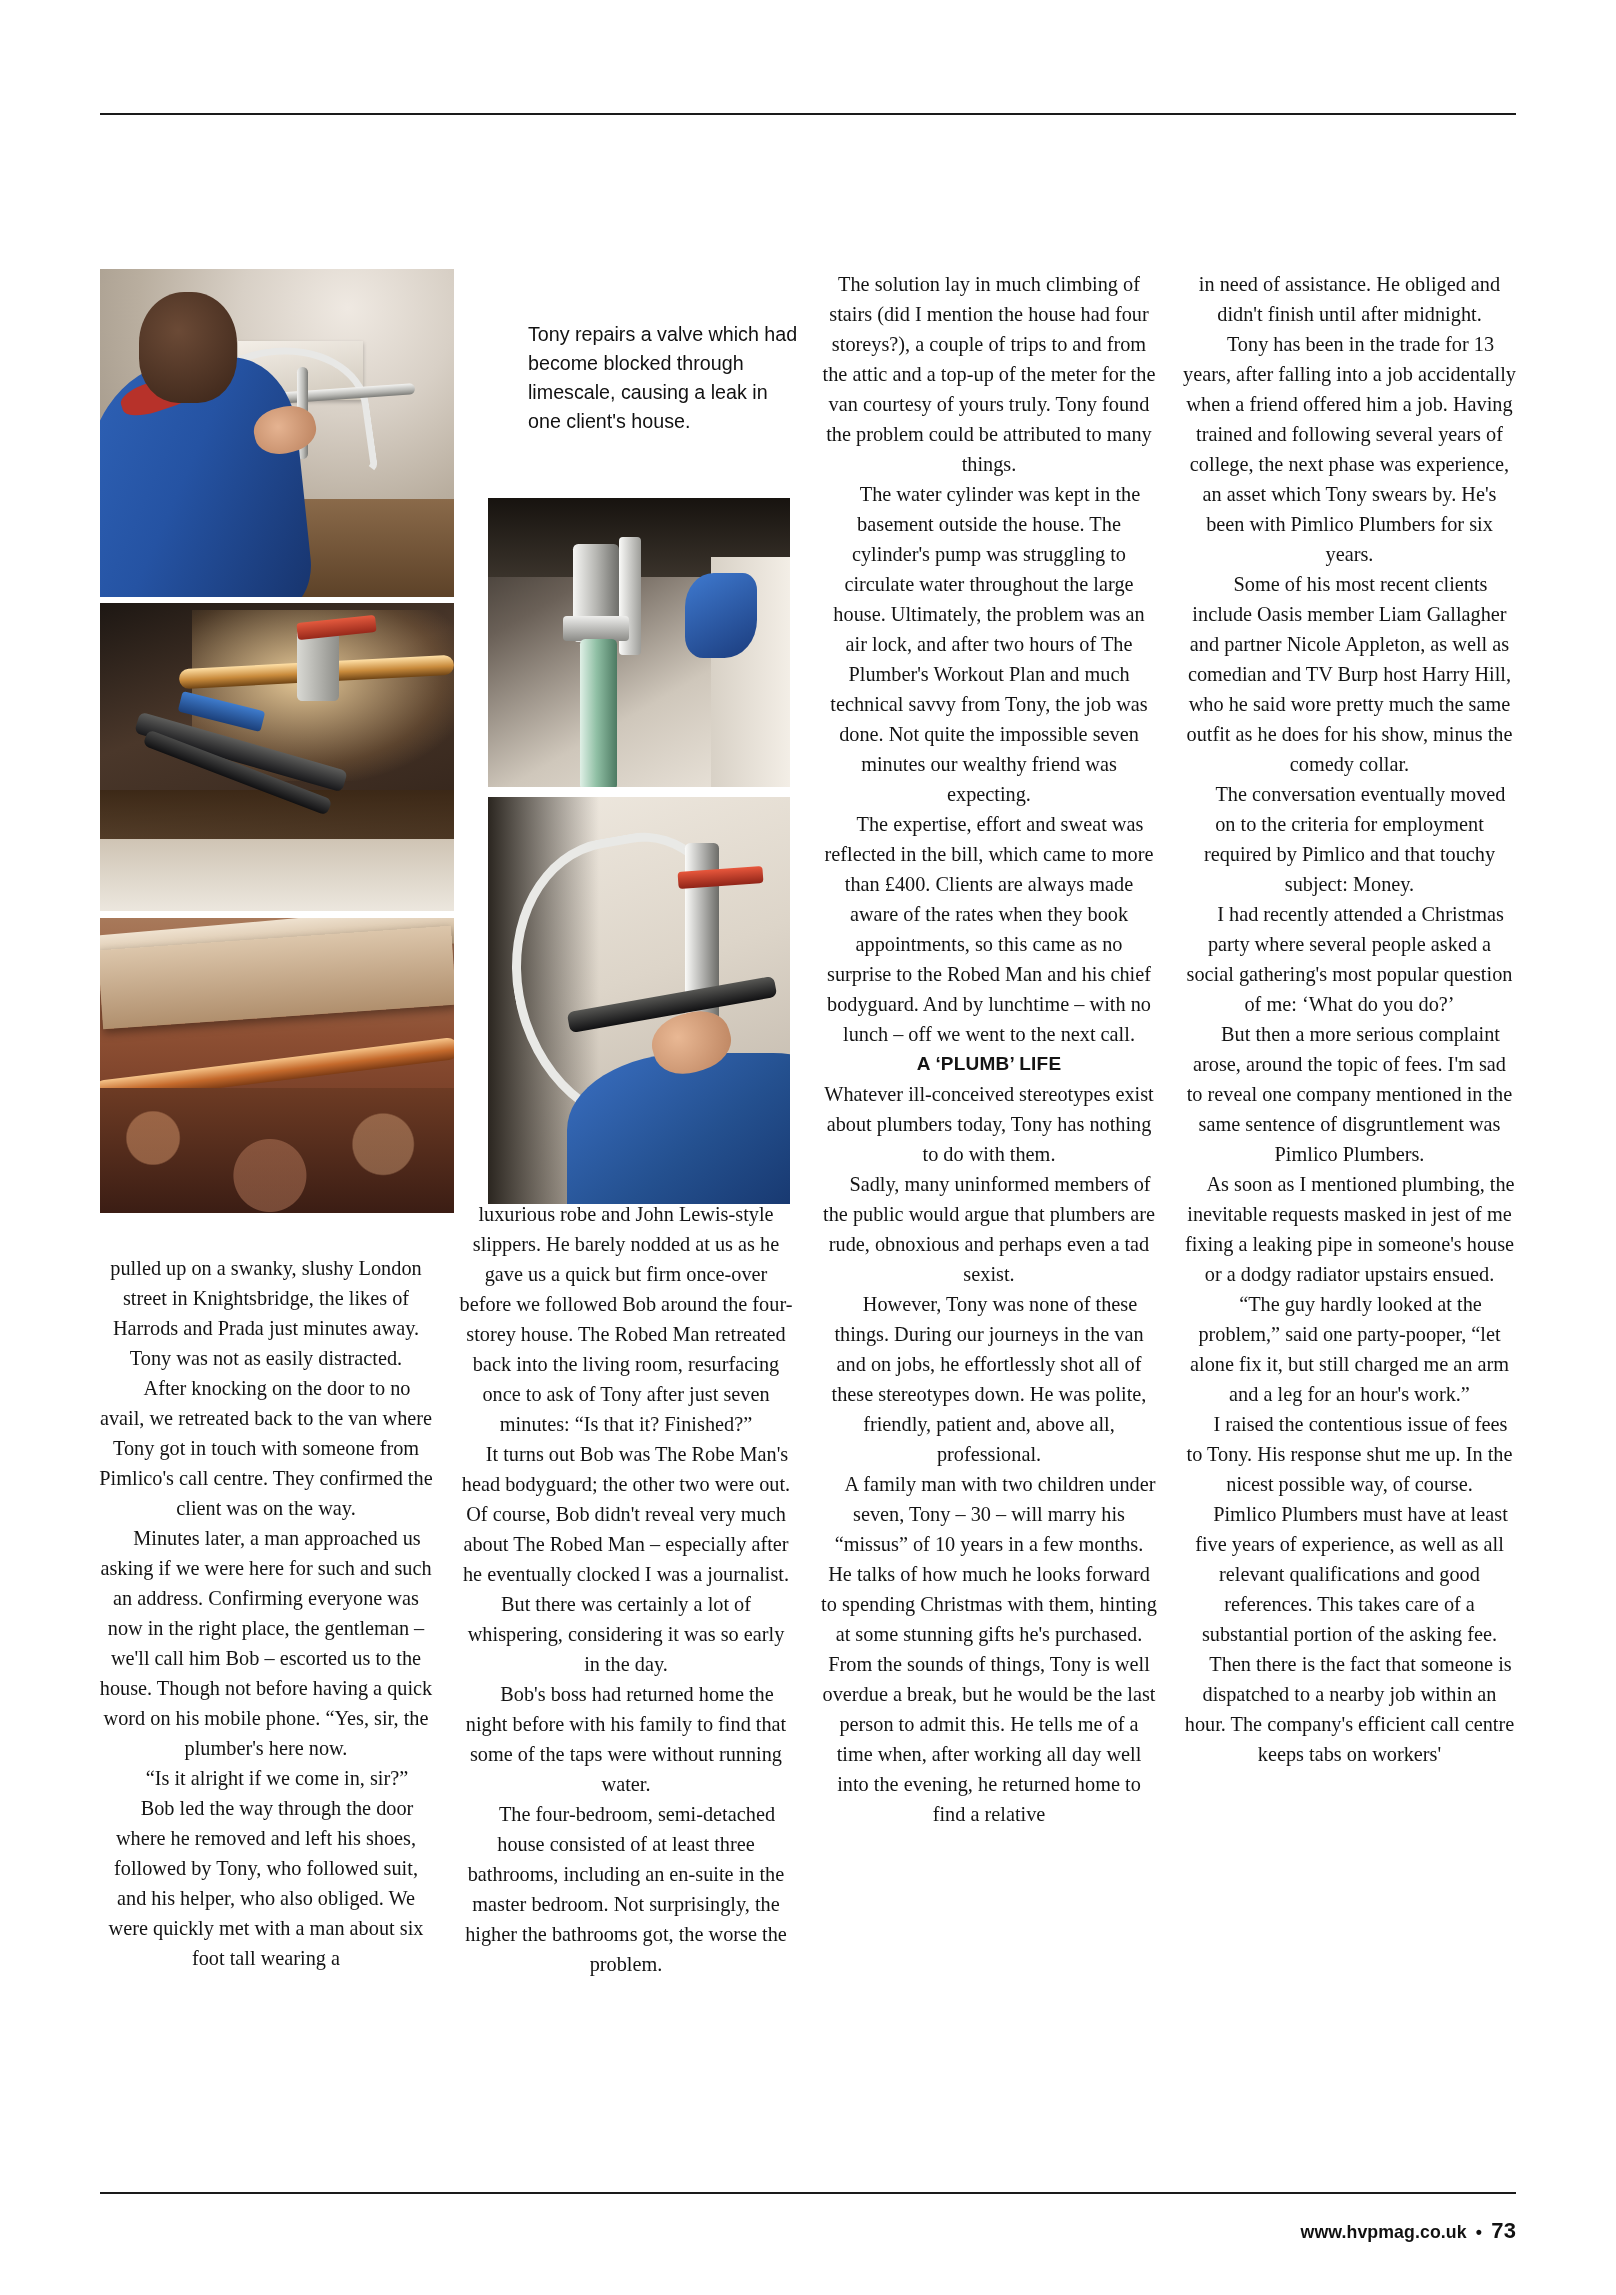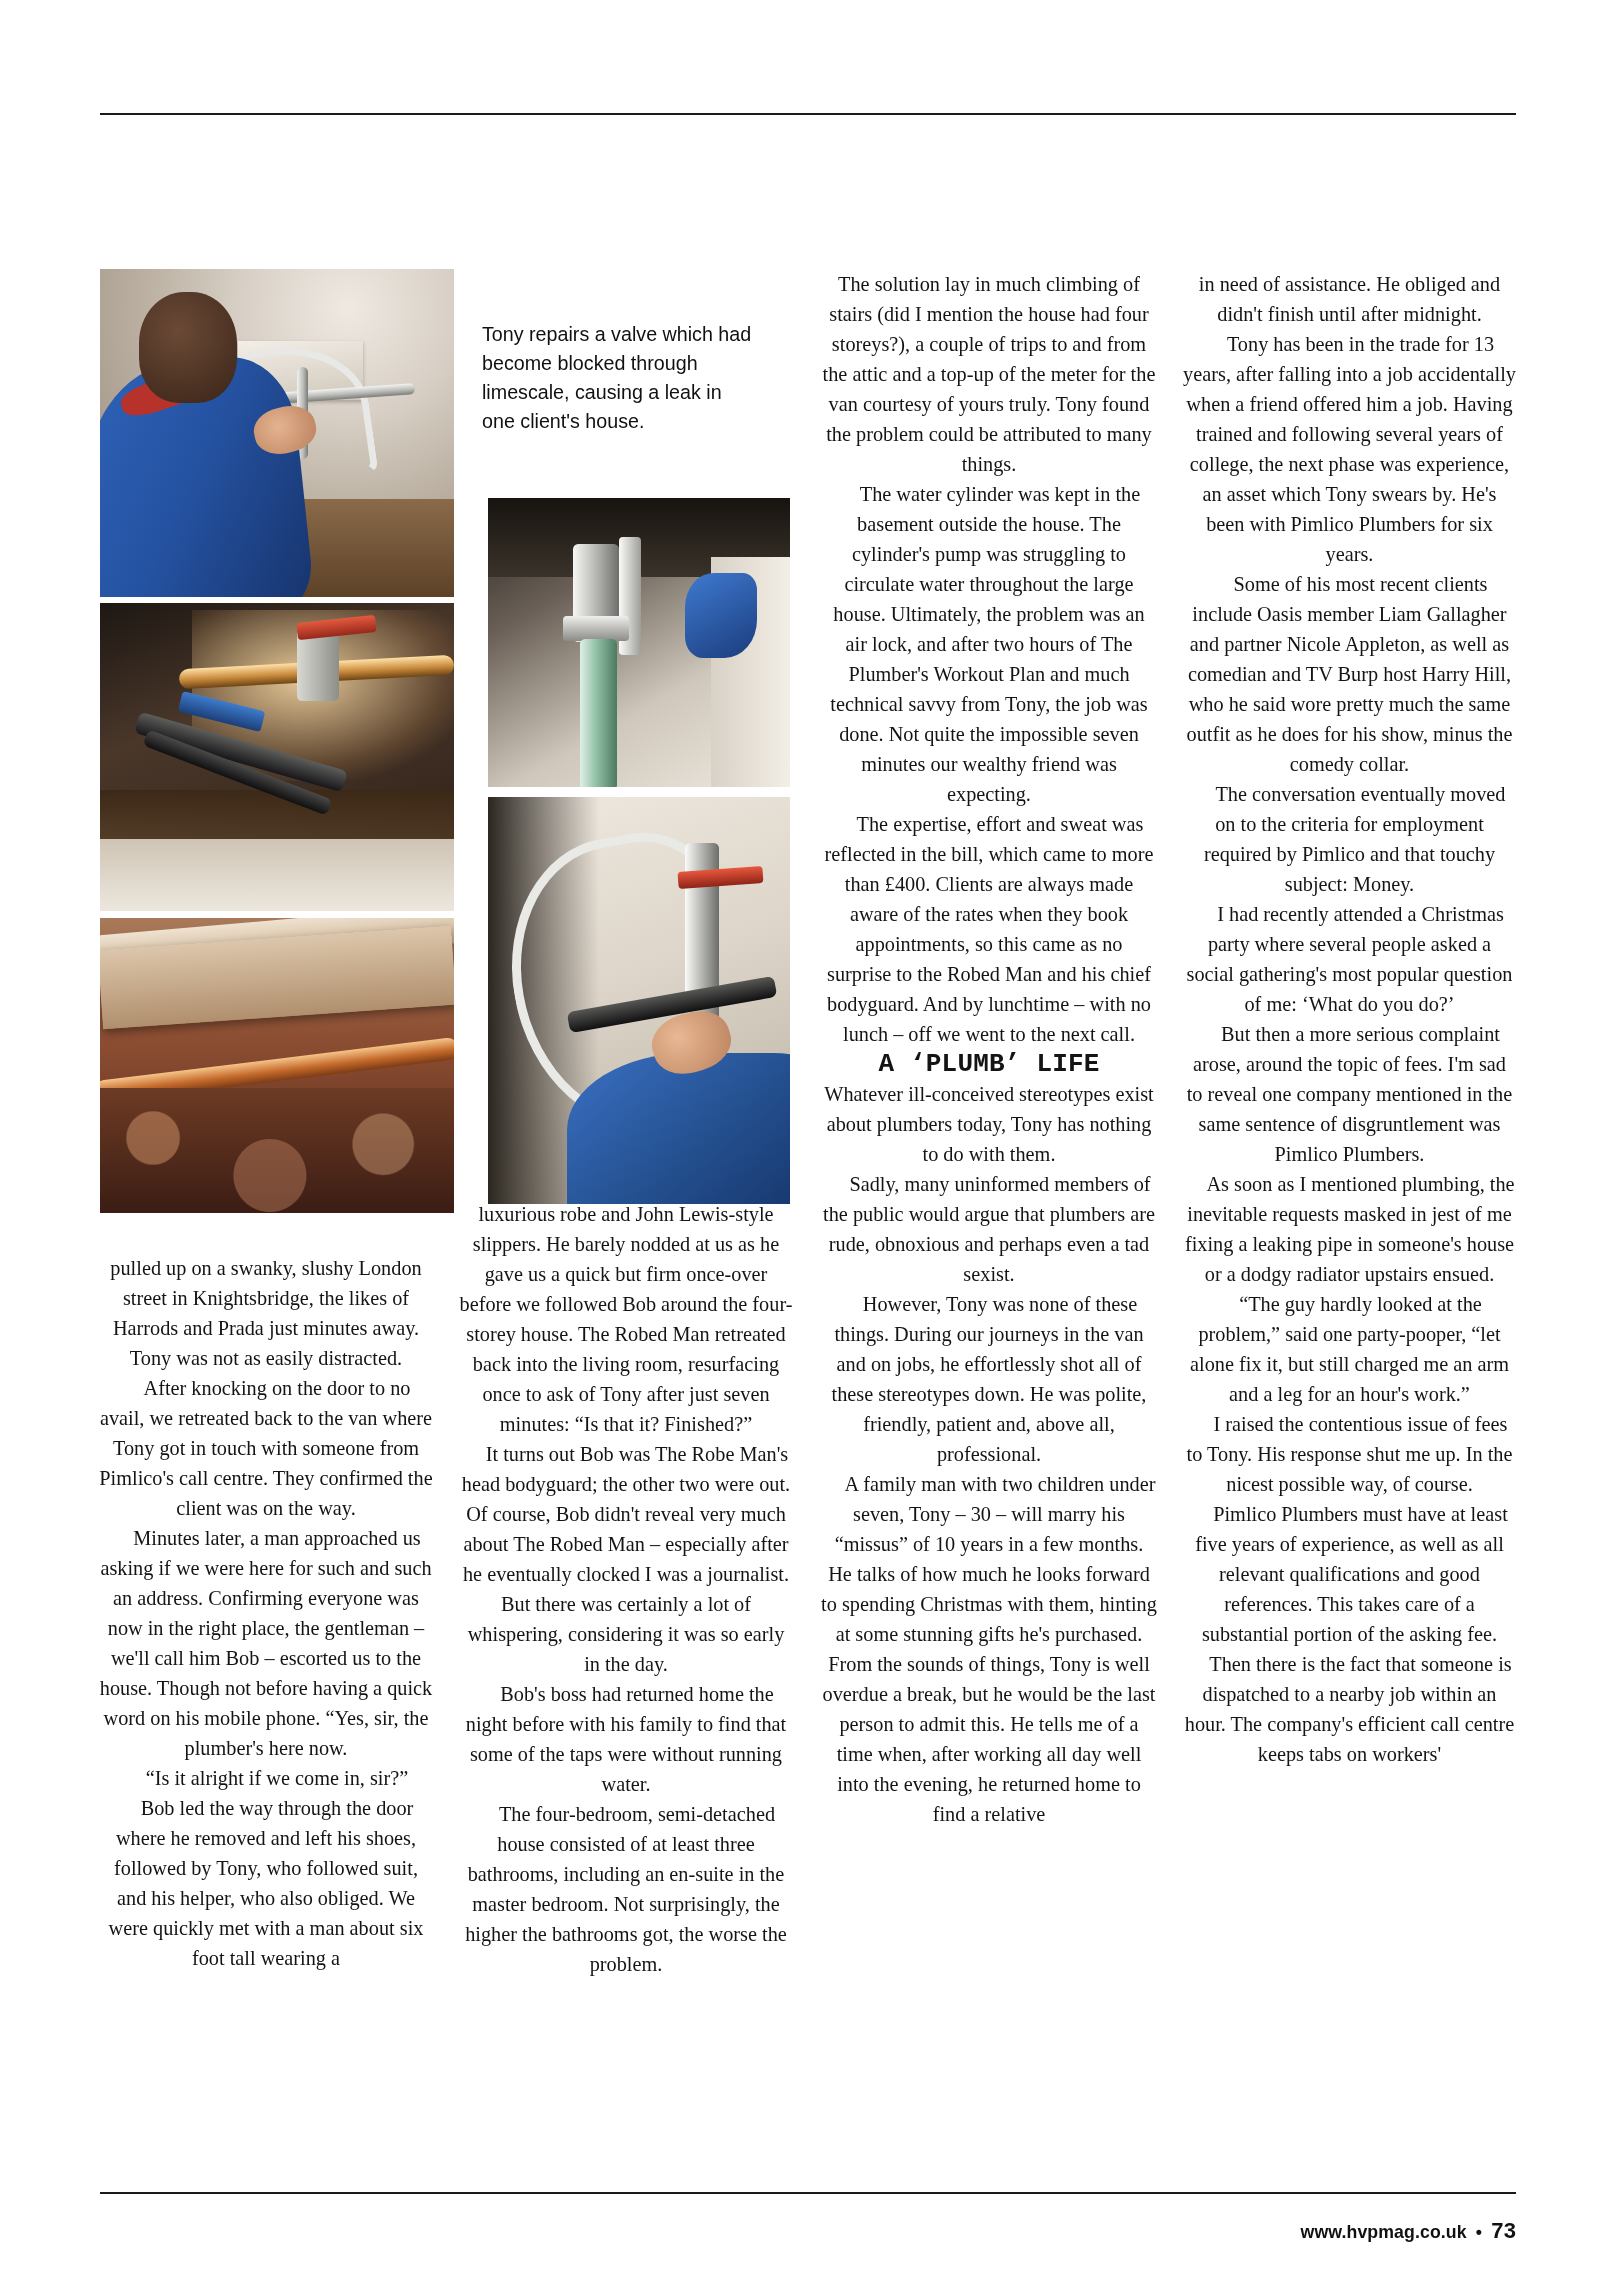--- a/index.html
+++ b/index.html
@@ -278,21 +278,21 @@
   }
   #photo-wrench-hands .bluesuit {
     position: absolute; left: 79px; bottom: -19.7px; width: 275px; height: 171px;
     background: linear-gradient(140deg,#3a70c4 0%, #24508f 50%, #132f63 100%);
     border-radius: 45% 25% 0 0;
   }
 
   
   .caption {
     position: absolute;
-    left: 482px;
+    left: 528px;
     top: 320px;
     width: 272px;
     font-family: "Liberation Sans", sans-serif;
     font-size: 19.7px;
     line-height: 29px;
     color: #111;
   }
 
   
   .col {
@@ -307,23 +307,23 @@
     text-indent: 22px;
   }
   .col p.noindent { text-indent: 0; }
 
   #col-1 { left: 98px; top: 1253px; width: 336px; }
   #col-2 { left: 459px; top: 1199px; width: 334px; }
   #col-3 { left: 821px; top: 269px;  width: 336px; }
   #col-4 { left: 1183px; top: 269px;  width: 333px; }
 
   .section-head {
-    font-family: Liberation Mono, monospace;
+    font-family: Liberation Sans, sans-serif;
     font-weight: bold;
-    font-size: 26px;
+    font-size: 19px;
     letter-spacing: 0.2px;
     margin-top: 19.7px;
     margin-bottom: 3.9px;
     text-indent: 0 !important;
   }
 
   
   .footer {
     position: absolute;
     right: 100px;

